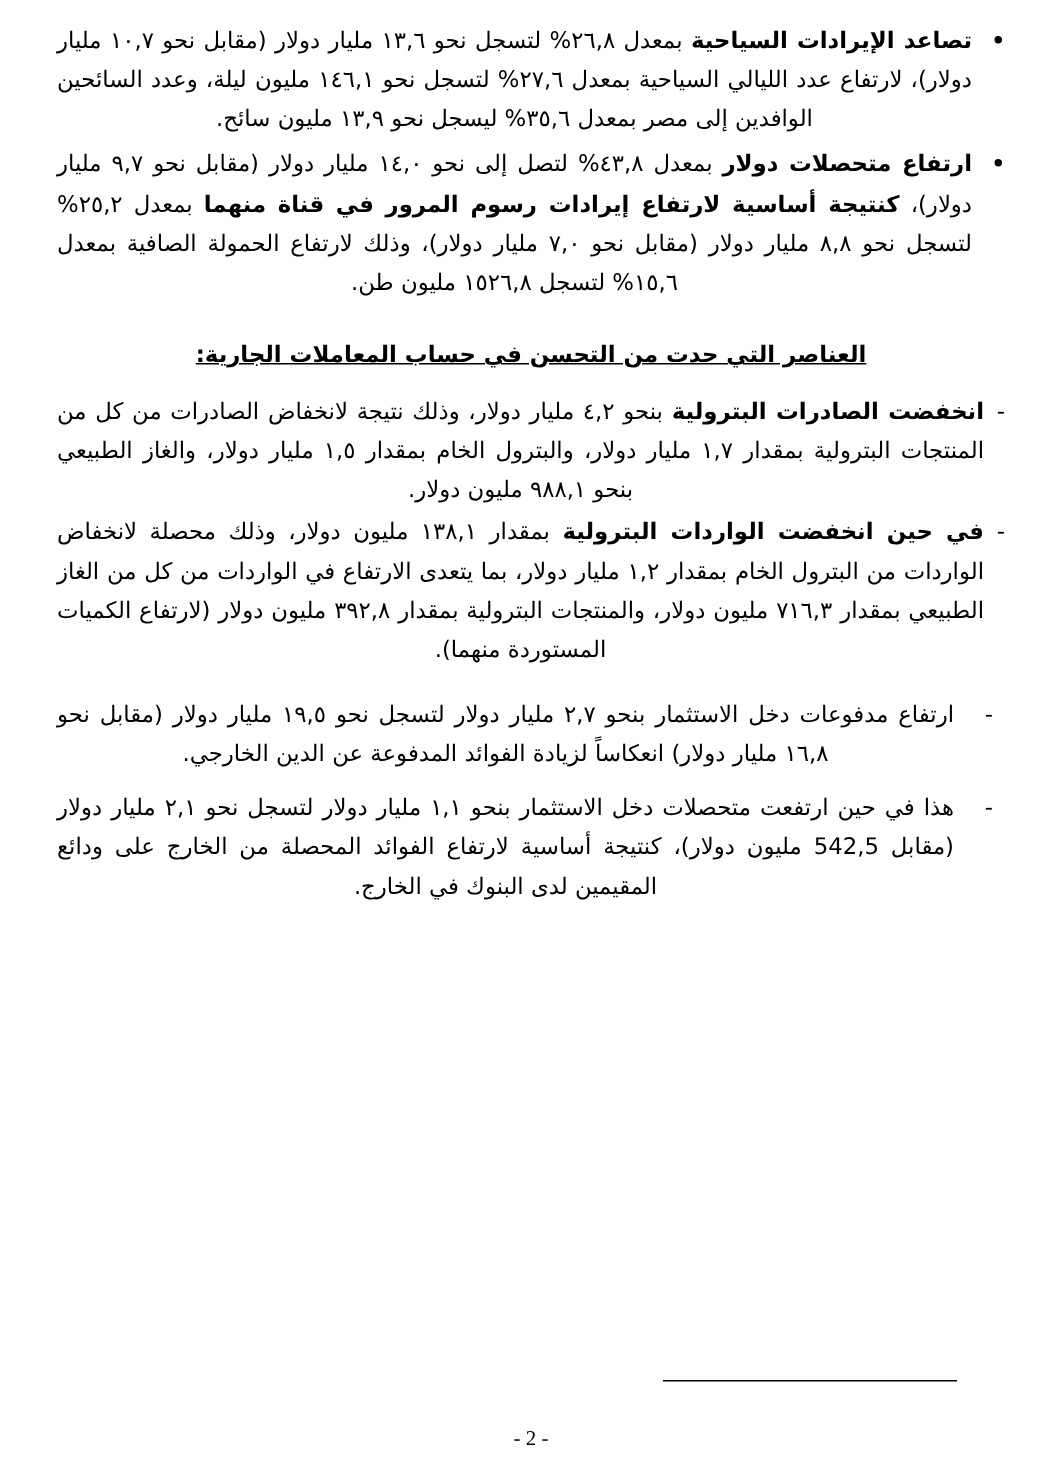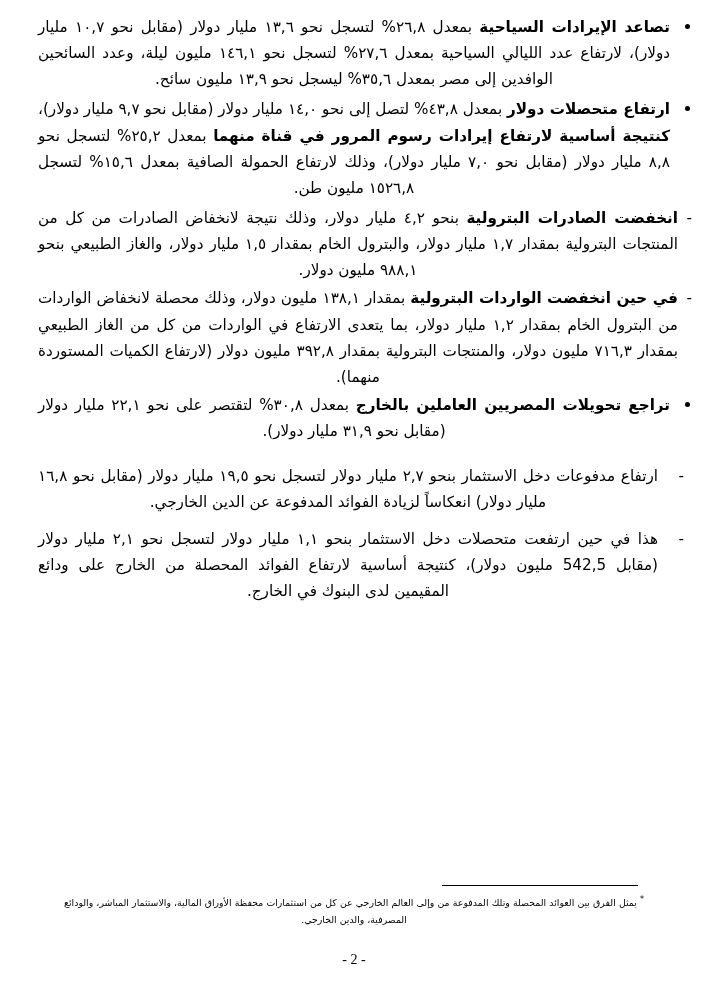--- a/index.html
+++ b/index.html
@@ -12,21 +12,21 @@
     height: 982px;
     position: relative;
     font-family: "DejaVu Sans", "Liberation Sans", sans-serif;
     color: #000000;
     overflow: hidden;
   }
 
   .page {
     position: absolute;
     inset: 0;
-    padding: 14px 16px 0 38px;
+    padding: 14px 38px 0 38px;
     box-sizing: border-box;
     direction: rtl;
   }
 
   
   ul.bullets {
     list-style: none;
     margin: 0;
     padding: 0;
   }
@@ -140,42 +140,39 @@
       <p class="para"><b class="bold">تصاعد الإيرادات السياحية</b><span> بمعدل ٢٦,٨% لتسجل نحو ١٣,٦ مليار دولار (مقابل نحو ١٠,٧ مليار دولار)، لارتفاع عدد الليالي السياحية بمعدل ٢٧,٦% لتسجل نحو ١٤٦,١ مليون ليلة، وعدد السائحين الوافدين إلى مصر بمعدل ٣٥,٦% ليسجل نحو ١٣,٩ مليون سائح.</span></p>
     </li>
 
     <li class="bullet">
       <span class="marker"></span>
       <p class="para"><b class="bold">ارتفاع متحصلات دولار</b><span> بمعدل ٤٣,٨% لتصل إلى نحو ١٤,٠ مليار دولار (مقابل نحو ٩,٧ مليار دولار)، </span><b class="bold">كنتيجة أساسية لارتفاع إيرادات رسوم المرور في قناة منهما</b><span> بمعدل ٢٥,٢% لتسجل نحو ٨,٨ مليار دولار (مقابل نحو ٧,٠ مليار دولار)، وذلك لارتفاع الحمولة الصافية بمعدل ١٥,٦% لتسجل ١٥٢٦,٨ مليون طن.</span></p>
     </li>
 
   </ul>
 
+  <div class="section-heading">العناصر التي حدت من التحسن في حساب المعاملات الجارية:</div>
 
 
   <ul class="dashes">
 
     <li class="dash">
       <span class="marker">-</span>
       <p class="para"><b class="bold">انخفضت الصادرات البترولية</b><span> بنحو ٤,٢ مليار دولار، وذلك نتيجة لانخفاض الصادرات من كل من المنتجات البترولية بمقدار ١,٧ مليار دولار، والبترول الخام بمقدار ١,٥ مليار دولار، والغاز الطبيعي بنحو ٩٨٨,١ مليون دولار.</span></p>
     </li>
 
     <li class="dash">
       <span class="marker">-</span>
       <p class="para"><b class="bold">في حين انخفضت الواردات البترولية</b><span> بمقدار ١٣٨,١ مليون دولار، وذلك محصلة لانخفاض الواردات من البترول الخام بمقدار ١,٢ مليار دولار، بما يتعدى الارتفاع في الواردات من كل من الغاز الطبيعي بمقدار ٧١٦,٣ مليون دولار، والمنتجات البترولية بمقدار ٣٩٢,٨ مليون دولار (لارتفاع الكميات المستوردة منهما).</span></p>
     </li>
 
   </ul>
 
   <ul class="bullets">
 
-    <li class="bullet">
-      <span class="marker"></span>
-      <p class="para"><b class="bold">تراجع تحويلات المصريين العاملين بالخارج</b><span> بمعدل ٣٠,٨% لتقتصر على نحو ٢٢,١ مليار دولار (مقابل نحو ٣١,٩ مليار دولار).</span></p>
-    </li>
 
 
   </ul>
 
   <div class="spacer-md"></div>
 
   <ul class="dashes wide-gap">
 
     <li class="dash">
       <span class="marker">-</span>
@@ -184,18 +181,17 @@
 
     <li class="dash" style="margin-top:10px;">
       <span class="marker">-</span>
       <p class="para">هذا في حين ارتفعت متحصلات دخل الاستثمار بنحو ١,١ مليار دولار لتسجل نحو ٢,١ مليار دولار (مقابل 542,5 مليون دولار)، كنتيجة أساسية لارتفاع الفوائد المحصلة من الخارج على ودائع المقيمين لدى البنوك في الخارج.</p>
     </li>
 
   </ul>
 
   <div class="footnote-area">
     <div class="footnote-rule"></div>
-    <p class="footnote-text"><span class="star">*</span><span> يمثل الفرق بين العوائد المحصلة وتلك المدفوعة من وإلى العالم الخارجي عن كل من استثمارات محفظة الأوراق المالية، والاستثمار المباشر، والودائع المصرفية، والدين الخارجي.</span></p>
   </div>
 
   <div class="page-number">- 2 -</div>
 
 </div>
 
 </body></html>

